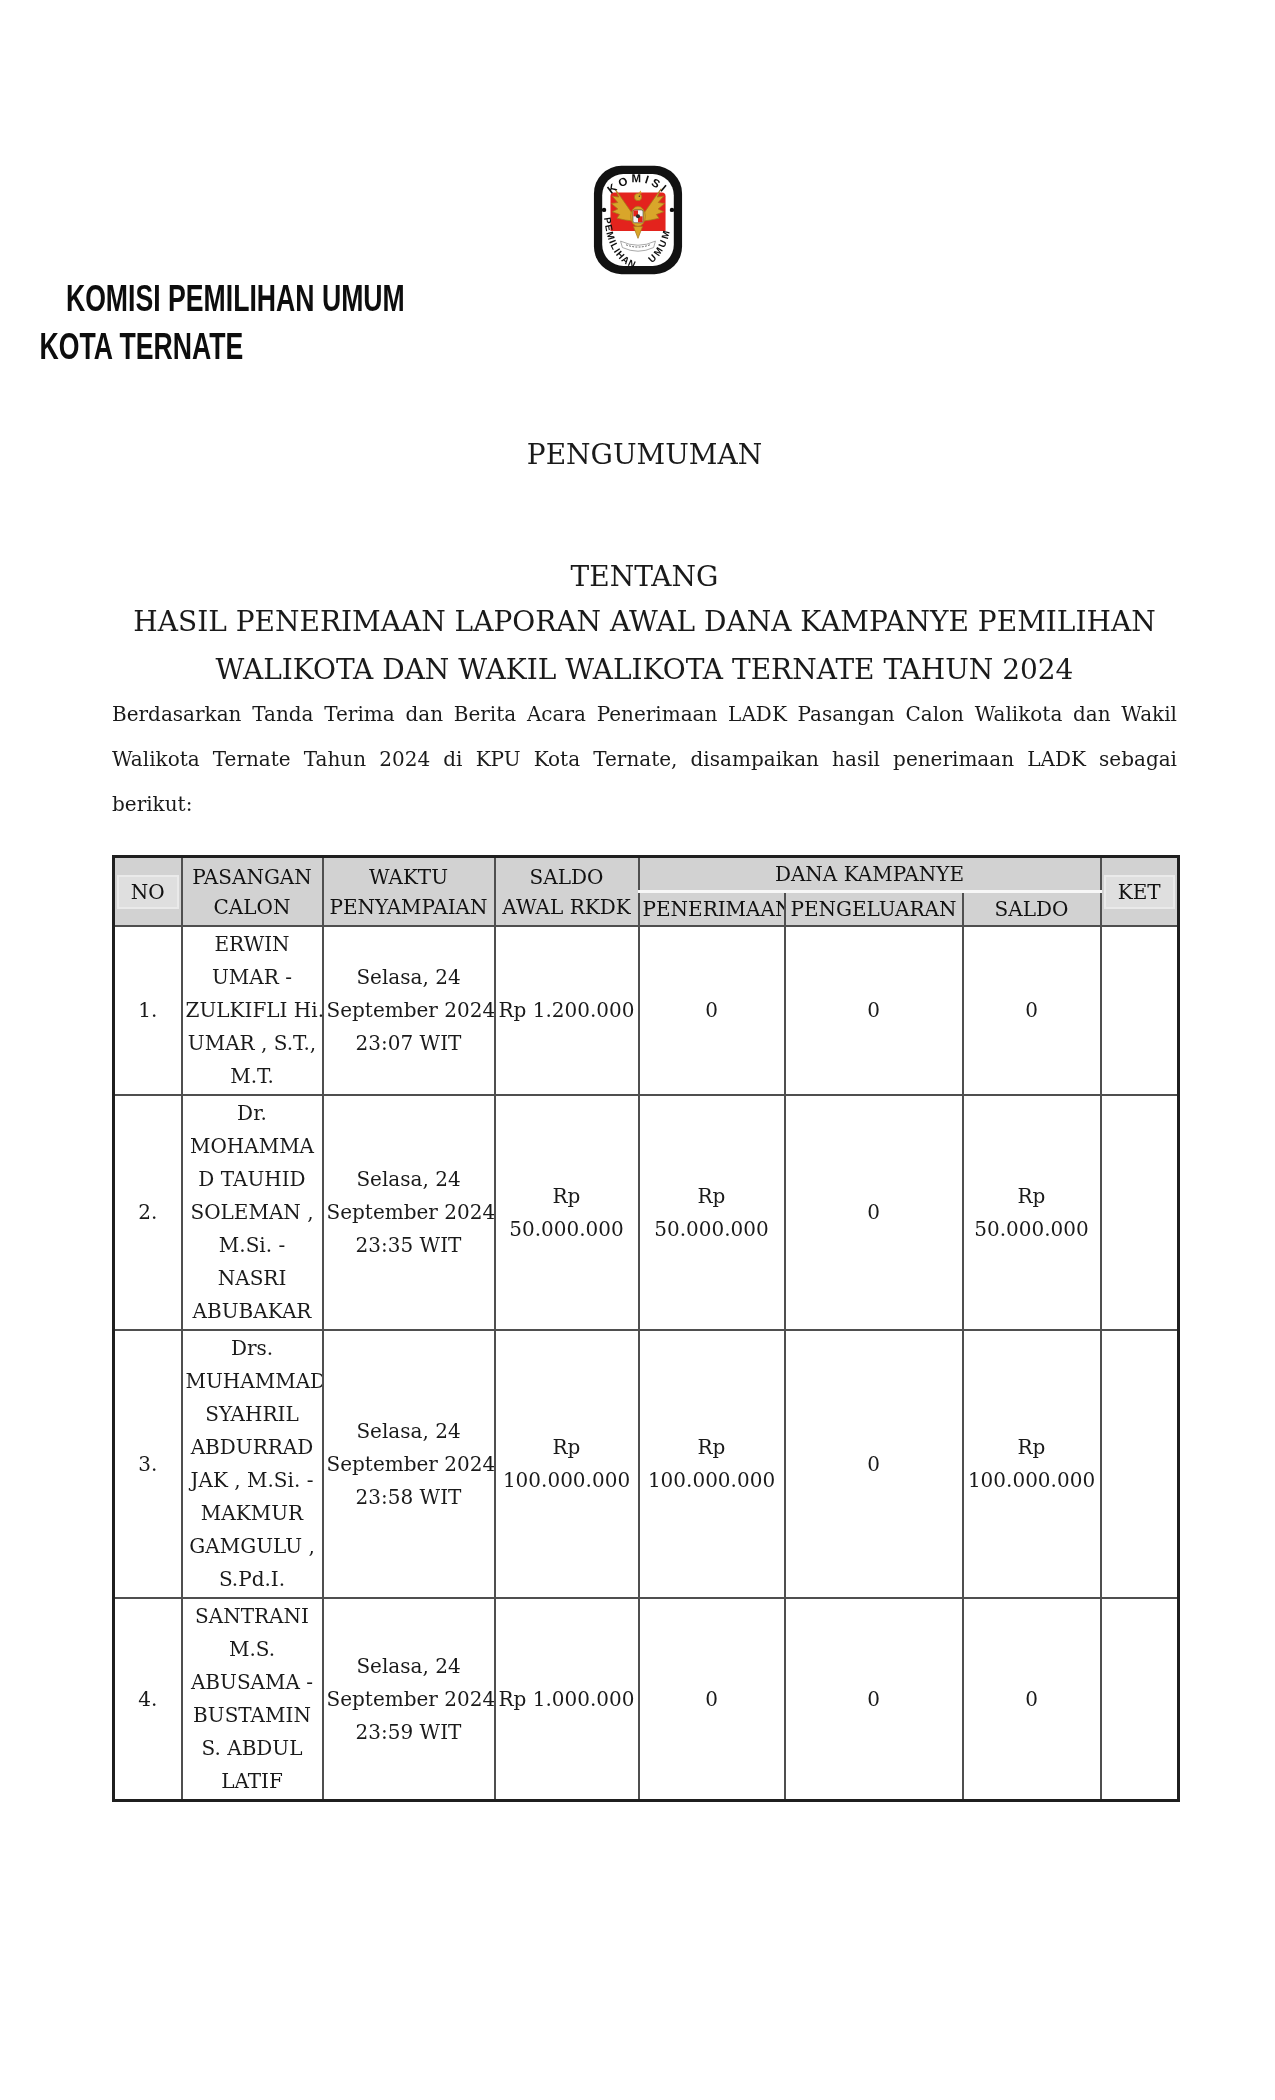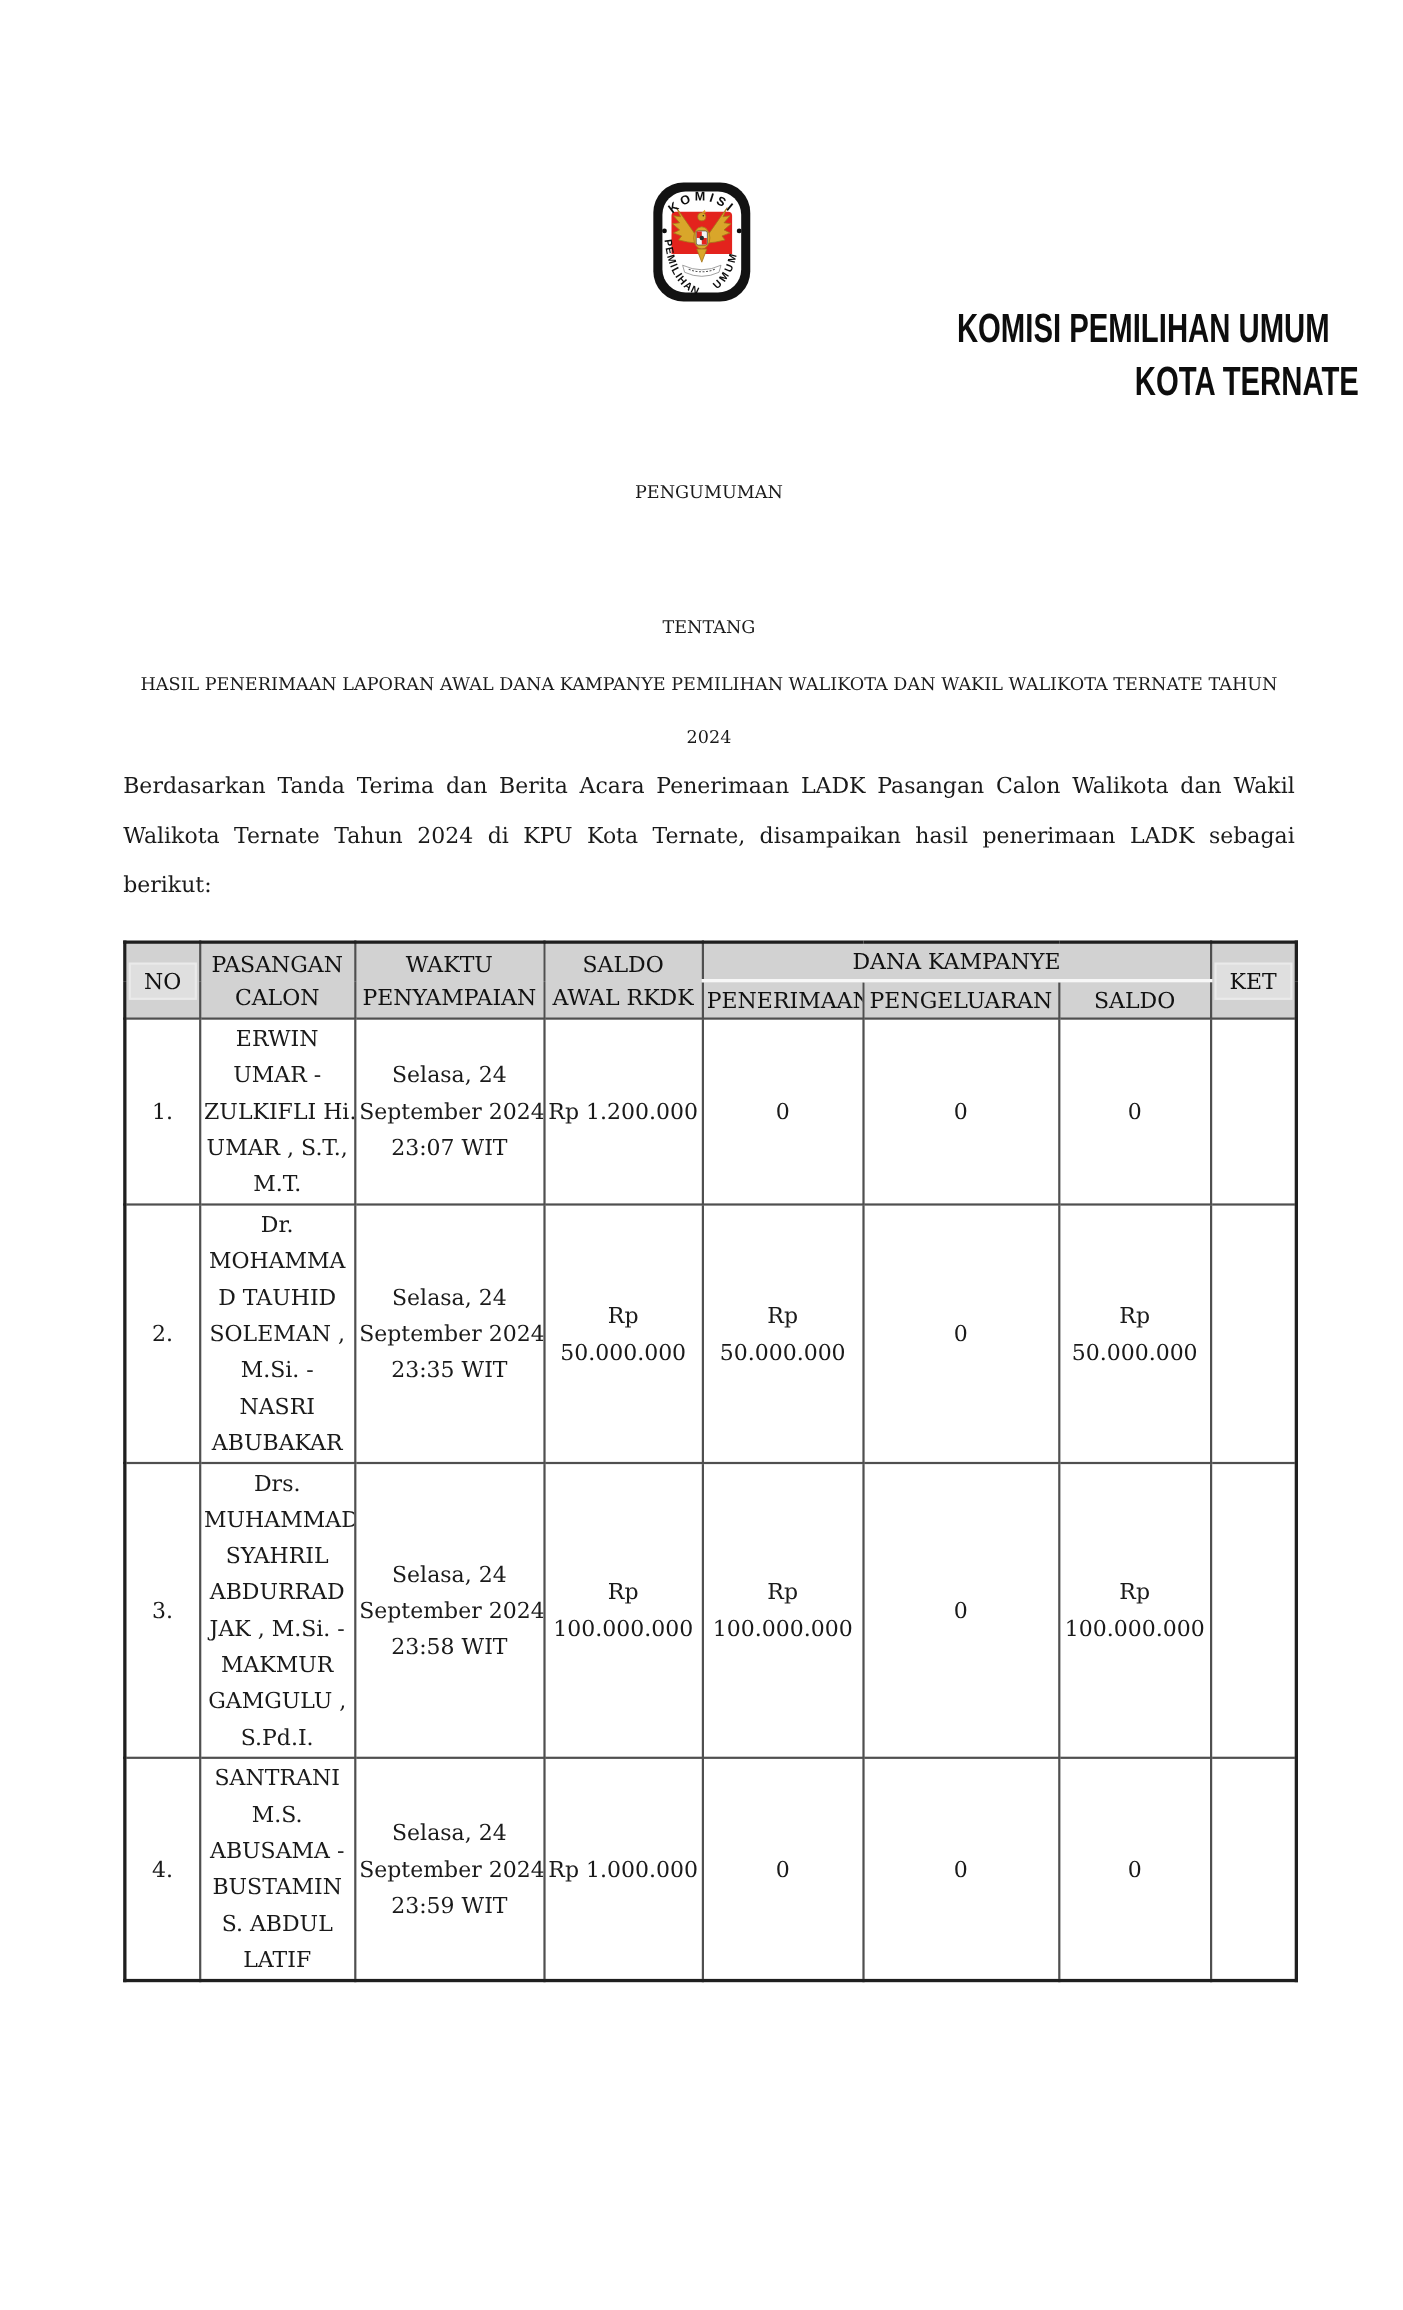--- a/index.html
+++ b/index.html
@@ -6,28 +6,28 @@
   .page {
     position:relative; width:1275px; height:2100px; background:#ffffff;
     font-family:"DejaVu Serif", serif; color:var(--text-black,#1a1a1a);
     overflow:hidden;
   }
   
   .logo-wrap { position:absolute; top:164px; left:0; width:100%; display:flex; justify-content:center; }
   .logo-wrap svg { width:92px; height:112px; display:block; }
   
   .org-name, .org-city {
-    position:absolute; left:0; width:100%; text-align:right;
+    position:absolute; left:0; width:100%; text-align:left;
     font-family:"Liberation Sans", sans-serif; font-weight:bold; color:#0d0d0d;
   }
   .org-name { top:278px; font-size:37px; }
   .org-city { top:326px; font-size:37px; }
   .org-name > span, .org-city > span { display:inline-block; transform:scaleX(0.72); transform-origin:center; letter-spacing:0px; white-space:nowrap; }
   
-  .doc-line { position:absolute; left:112px; width:1065px; text-align:center; font-size:16px; }
+  .doc-line { position:absolute; left:112px; width:1065px; text-align:center; font-size:28px; }
   .doc-title   { top:438px; }
   .doc-number  { top:492px; }
   .doc-about   { top:560px; }
   .doc-subject { top:598px; line-height:48px; }
   .doc-intro   {
     position:absolute; left:112px; top:692px; width:1065px;
     font-size:20px; line-height:45px; text-align:justify;
   }
   
   .ladk-table-wrap { position:absolute; left:112px; top:855px; }

